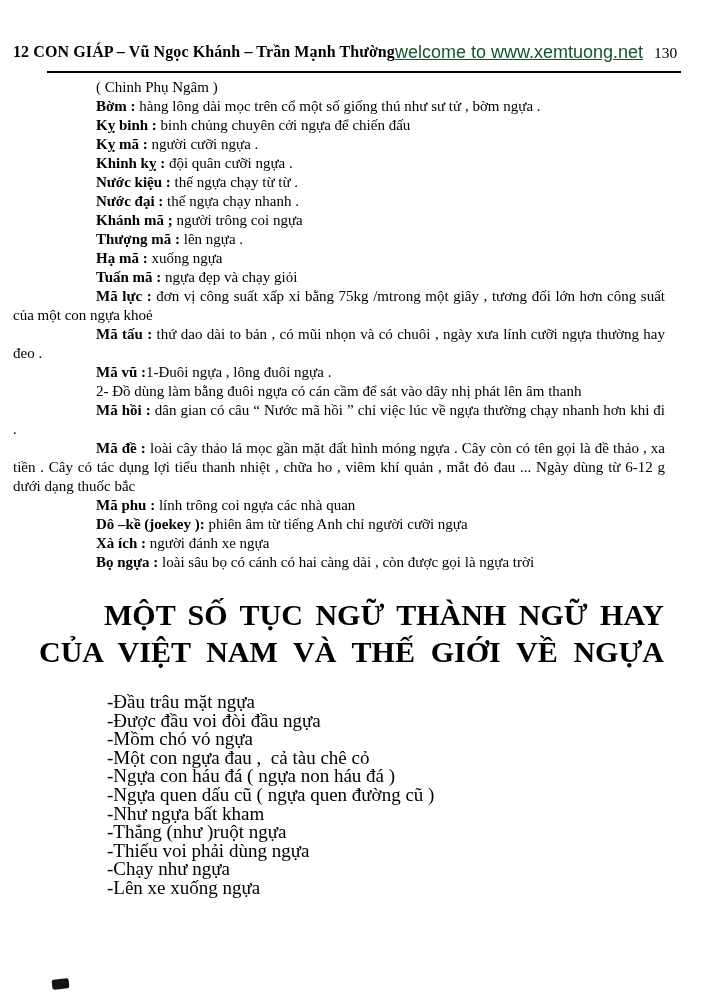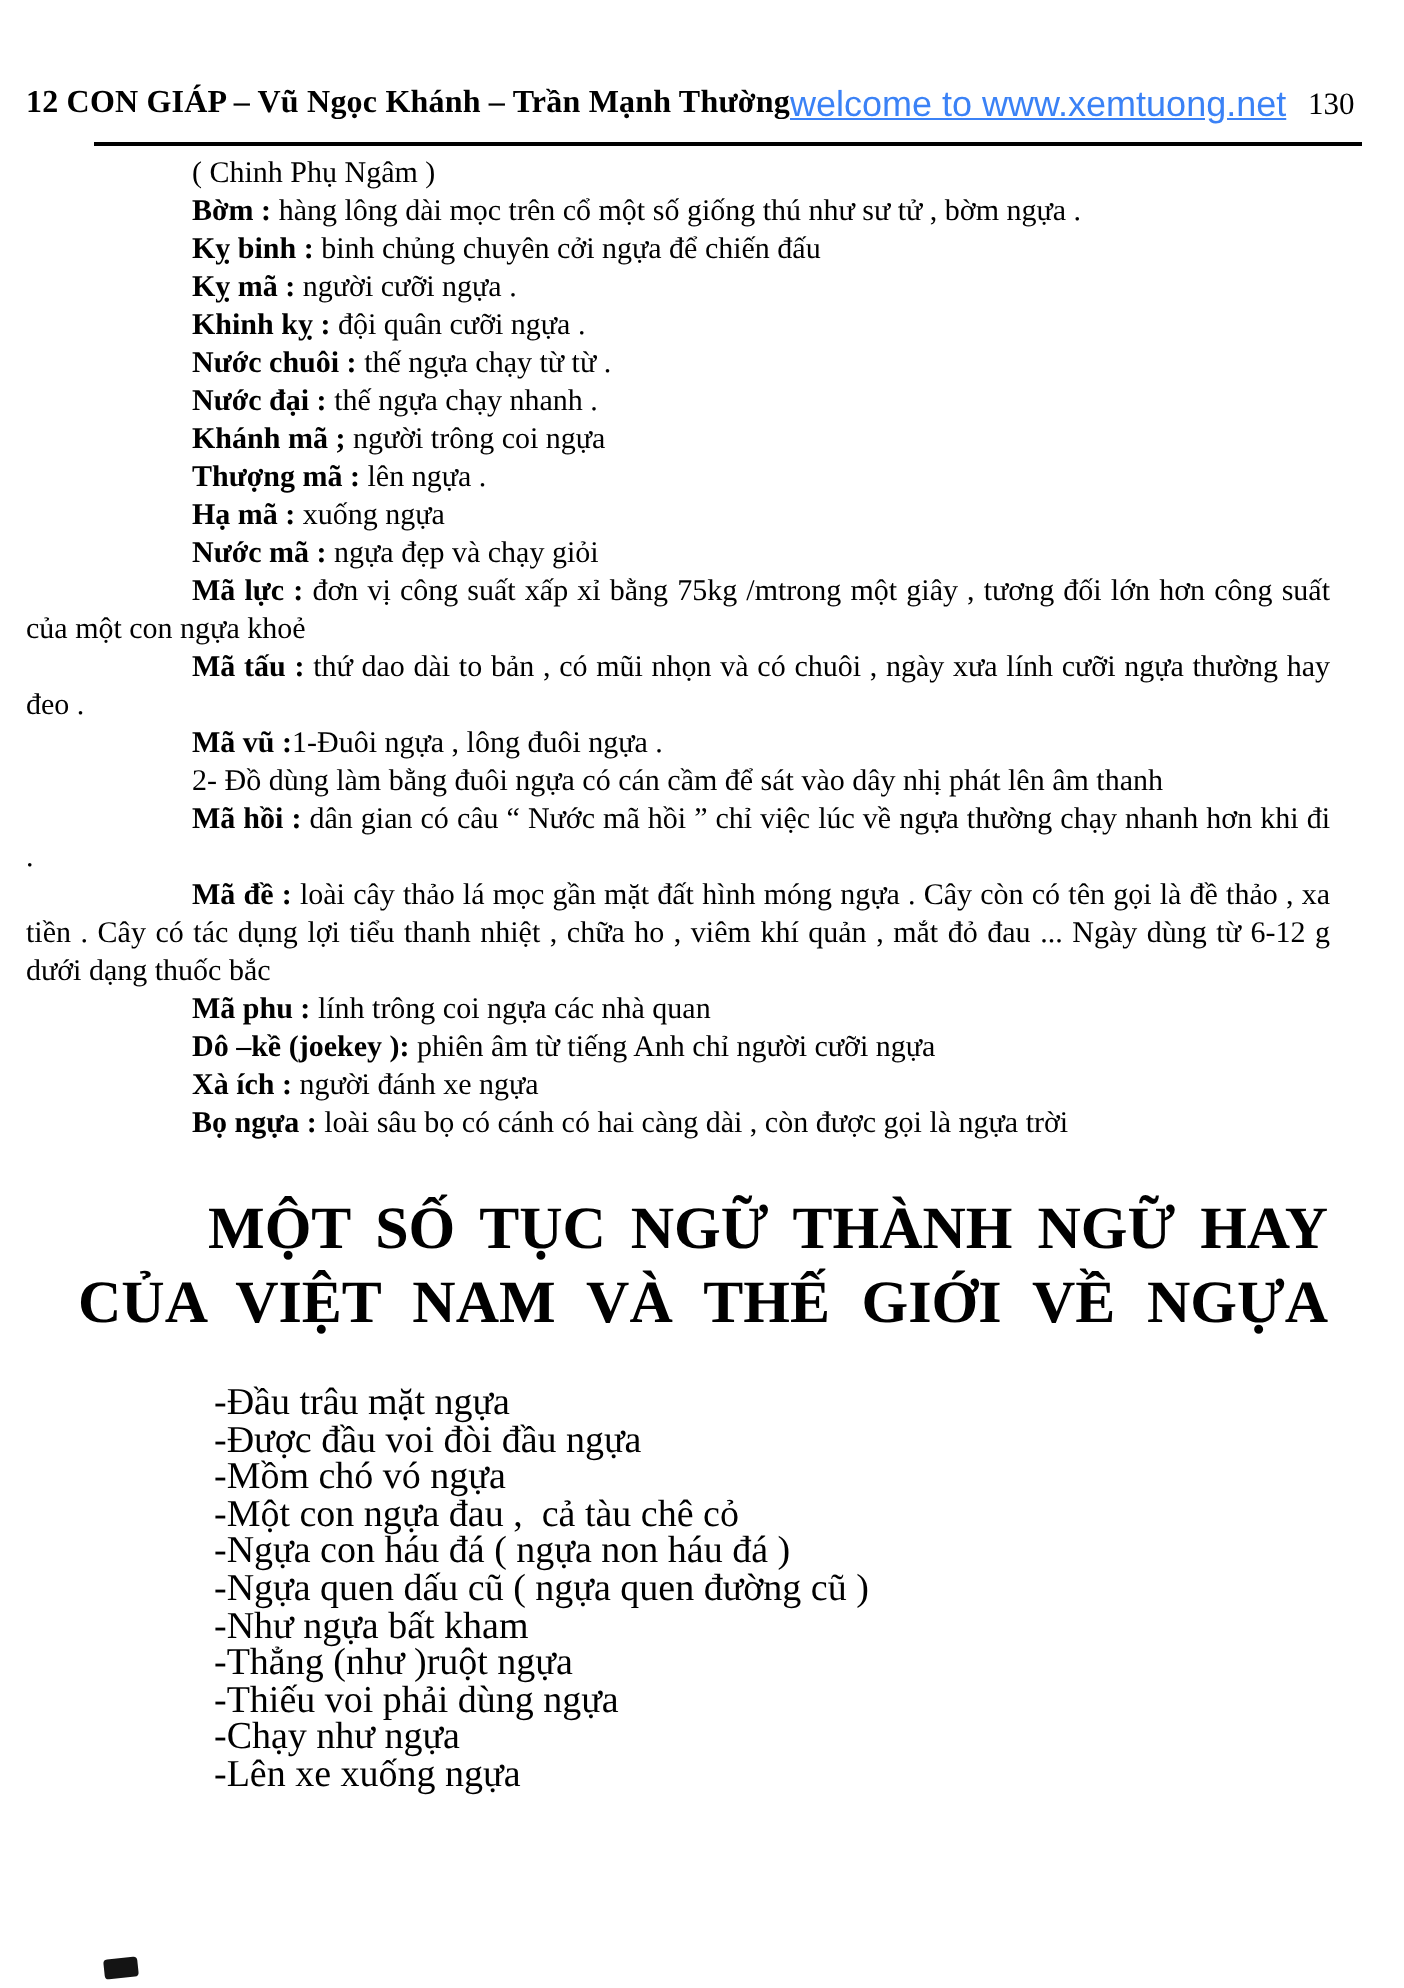--- a/index.html
+++ b/index.html
@@ -20,21 +20,21 @@
     font-size: 16px;
     letter-spacing: 0.1px;
     white-space: nowrap;
   }
   .header-link {
     position: absolute; left: 382px; top: -1px;
     font-family: "Liberation Sans", sans-serif;
     font-size: 18px;
     text-decoration: underline;
     white-space: nowrap;
-    color: #3b82f6;
+    color: #14532d;
   }
   .page-number {
     position: absolute; left: 641px; top: 1px;
     font-size: 15.5px;
     background: transparent;
   }
   .rule {
     margin-left: 34px;
     width: 634px;
     height: 2px;
@@ -101,26 +101,26 @@
 
   <div class="rule"></div>
 
   <div class="content">
     <p class="entry">( Chinh Phụ Ngâm )</p>
 
     <p class="entry"><b>Bờm :</b><span> hàng lông dài mọc trên cổ một số giống thú như sư tử , bờm ngựa .</span></p>
     <p class="entry"><b>Kỵ binh :</b><span> binh chủng chuyên cởi ngựa để chiến đấu</span></p>
     <p class="entry"><b>Kỵ mã :</b><span> người cưỡi ngựa .</span></p>
     <p class="entry"><b>Khinh kỵ :</b><span> đội quân cưỡi ngựa .</span></p>
-    <p class="entry"><b>Nước chuôi :</b><span> thế ngựa chạy từ từ .</span></p>
+    <p class="entry"><b>Nước kiệu :</b><span> thế ngựa chạy từ từ .</span></p>
     <p class="entry"><b>Nước đại :</b><span> thế ngựa chạy nhanh .</span></p>
     <p class="entry"><b>Khánh mã ;</b><span> người trông coi ngựa</span></p>
     <p class="entry"><b>Thượng mã :</b><span>  lên ngựa .</span></p>
     <p class="entry"><b>Hạ mã :</b><span> xuống ngựa</span></p>
-    <p class="entry"><b>Nước mã :</b><span> ngựa đẹp và chạy giỏi</span></p>
+    <p class="entry"><b>Tuấn mã :</b><span> ngựa đẹp và chạy giỏi</span></p>
     <p class="entry"><b>Mã lực :</b><span> đơn vị công suất xấp xỉ bằng 75kg /mtrong một giây , tương đối lớn hơn công suất của một con ngựa khoẻ</span></p>
     <p class="entry"><b>Mã tấu :</b><span> thứ dao dài to bản , có mũi nhọn và có chuôi , ngày xưa lính cưỡi ngựa thường hay đeo .</span></p>
     <p class="entry"><b>Mã vũ :</b><span>1-Đuôi ngựa , lông đuôi ngựa .</span></p>
     <p class="entry"><b></b><span>2- Đồ dùng làm bằng đuôi ngựa có cán cầm để sát vào dây nhị phát lên âm thanh</span></p>
     <p class="entry"><b>Mã hồi :</b><span> dân gian có câu “ Nước mã hồi ” chỉ việc lúc về ngựa thường chạy nhanh hơn khi đi .</span></p>
     <p class="entry"><b>Mã đề :</b><span> loài cây thảo lá mọc gần mặt đất hình móng ngựa . Cây còn có tên gọi là đề thảo , xa tiền . Cây có tác dụng lợi tiểu thanh nhiệt , chữa ho , viêm khí quản , mắt đỏ đau ... Ngày dùng từ 6-12 g dưới dạng thuốc bắc</span></p>
     <p class="entry"><b>Mã phu :</b><span> lính trông coi ngựa các nhà quan</span></p>
     <p class="entry"><b>Dô –kề (joekey ):</b><span> phiên âm từ tiếng Anh chỉ người cưỡi ngựa</span></p>
     <p class="entry"><b>Xà ích :</b><span> người đánh xe ngựa</span></p>
     <p class="entry"><b>Bọ ngựa :</b><span> loài sâu bọ có cánh có hai càng dài , còn được gọi là ngựa trời</span></p>

